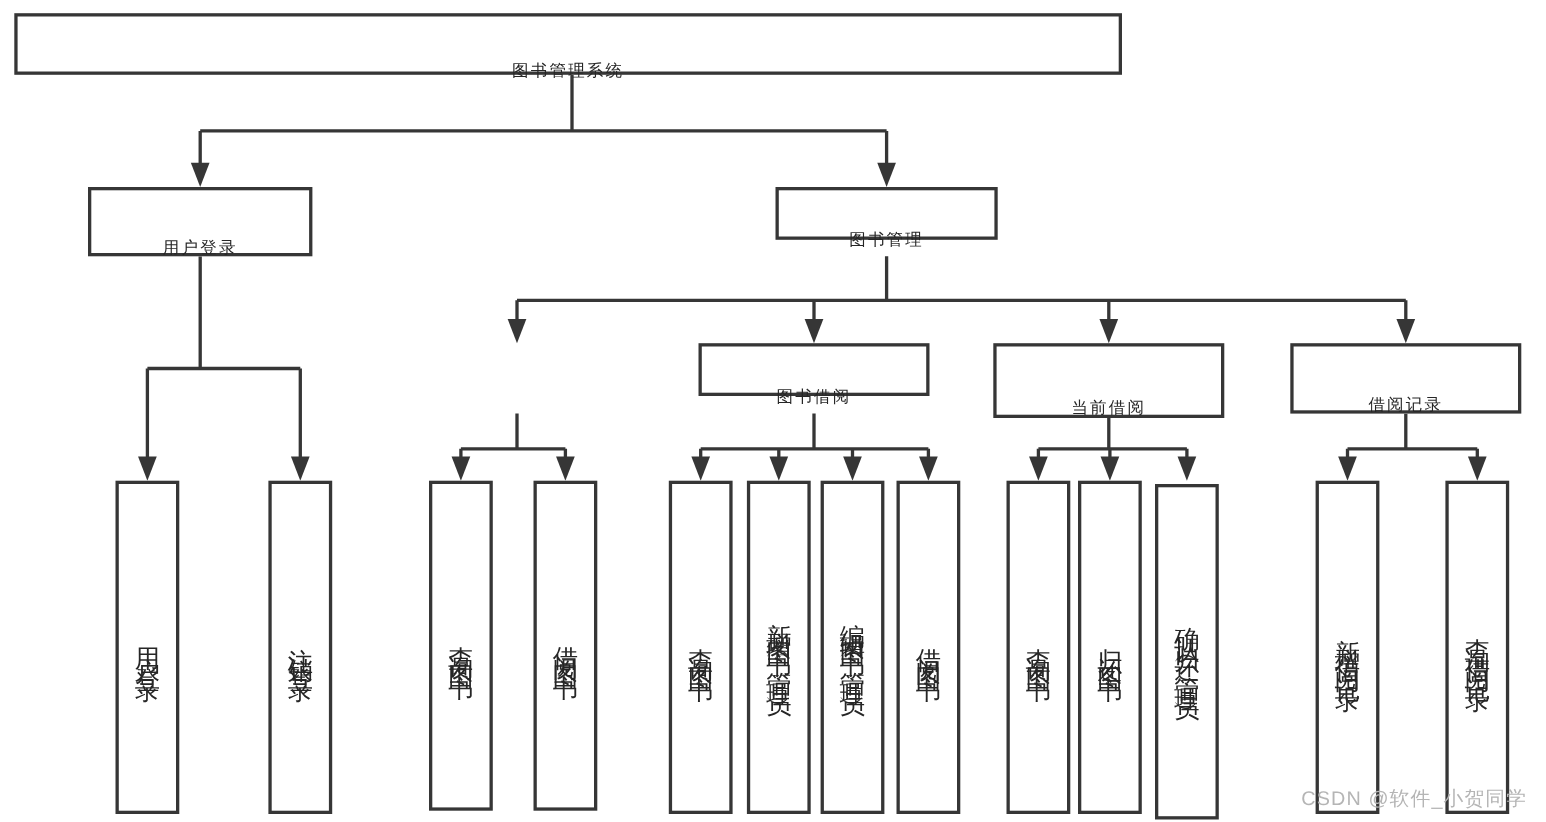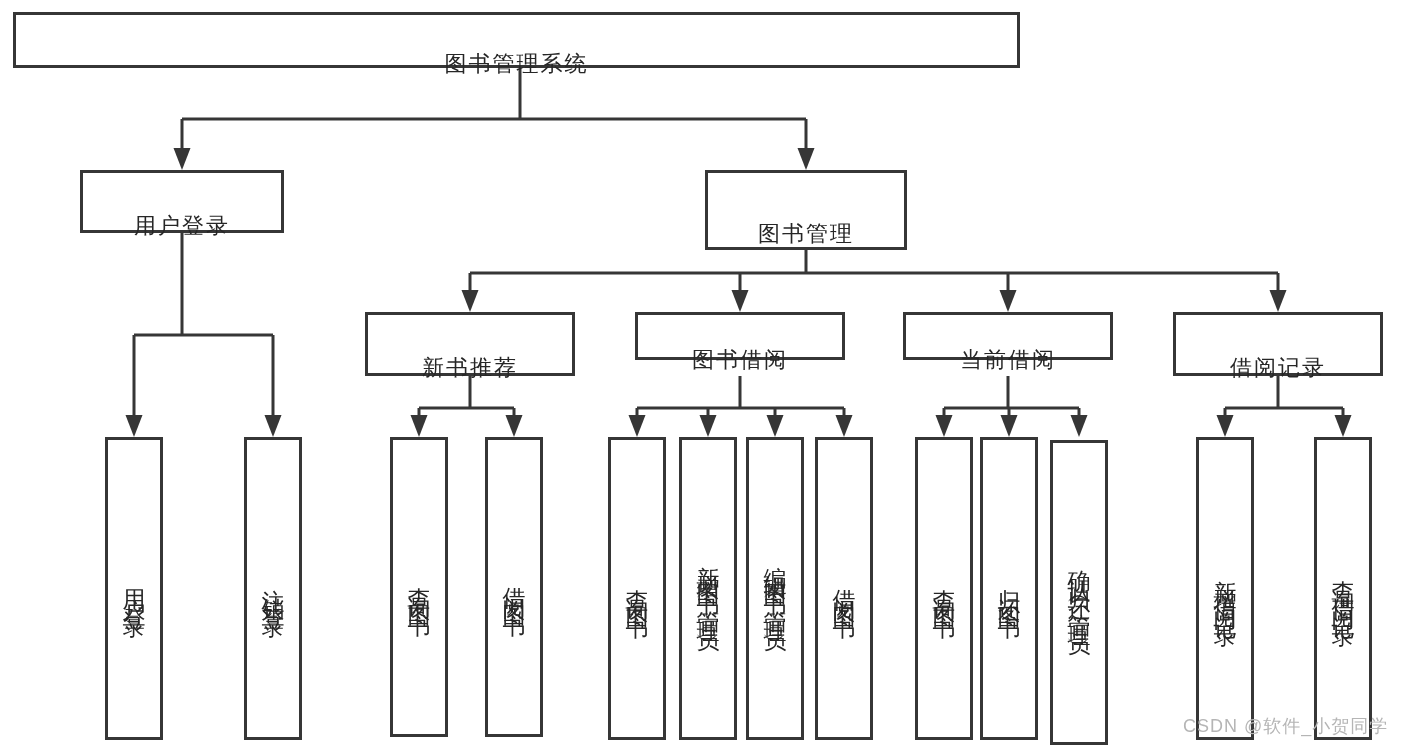--- a/index.html
+++ b/index.html
@@ -21,21 +21,21 @@
     position:absolute;
     box-sizing:border-box;
     border:3px solid var(--line);
     background:var(--background);
     display:flex;
     align-items:center;
     justify-content:center;
     color:var(--text);
   }
   .htext{
-    font-size:22px;
+    font-size:15px;
     letter-spacing:2px;
     white-space:nowrap;
     margin-top:48px;
   }
   .vtext{
     writing-mode:vertical-rl;
     font-size:23px;
     letter-spacing:9px;
     line-height:1;
     white-space:nowrap;
@@ -94,31 +94,28 @@
     </g>
   </svg>
 
   <div class="box" style="left:13px;top:12px;width:1007px;height:56px">
     <span class="htext">图书管理系统</span>
   </div>
 
   <div class="box" style="left:80px;top:170px;width:204px;height:63px">
     <span class="htext">用户登录</span>
   </div>
-  <div class="box" style="left:705px;top:170px;width:202px;height:80px">
+  <div class="box" style="left:705px;top:170px;width:202px;height:48px">
     <span class="htext">图书管理</span>
   </div>
 
-  <div class="box" style="left:365px;top:312px;width:210px;height:64px">
-    <span class="htext">新书推荐</span>
-  </div>
   <div class="box" style="left:635px;top:312px;width:210px;height:48px">
     <span class="htext">图书借阅</span>
   </div>
-  <div class="box" style="left:903px;top:312px;width:210px;height:48px">
+  <div class="box" style="left:903px;top:312px;width:210px;height:68px">
     <span class="htext">当前借阅</span>
   </div>
   <div class="box" style="left:1173px;top:312px;width:210px;height:64px">
     <span class="htext">借阅记录</span>
   </div>
 
   <div class="box" style="left:105px;top:437px;width:58px;height:303px">
     <span class="vtext">用户登录</span>
   </div>
   <div class="box" style="left:244px;top:437px;width:58px;height:303px">

